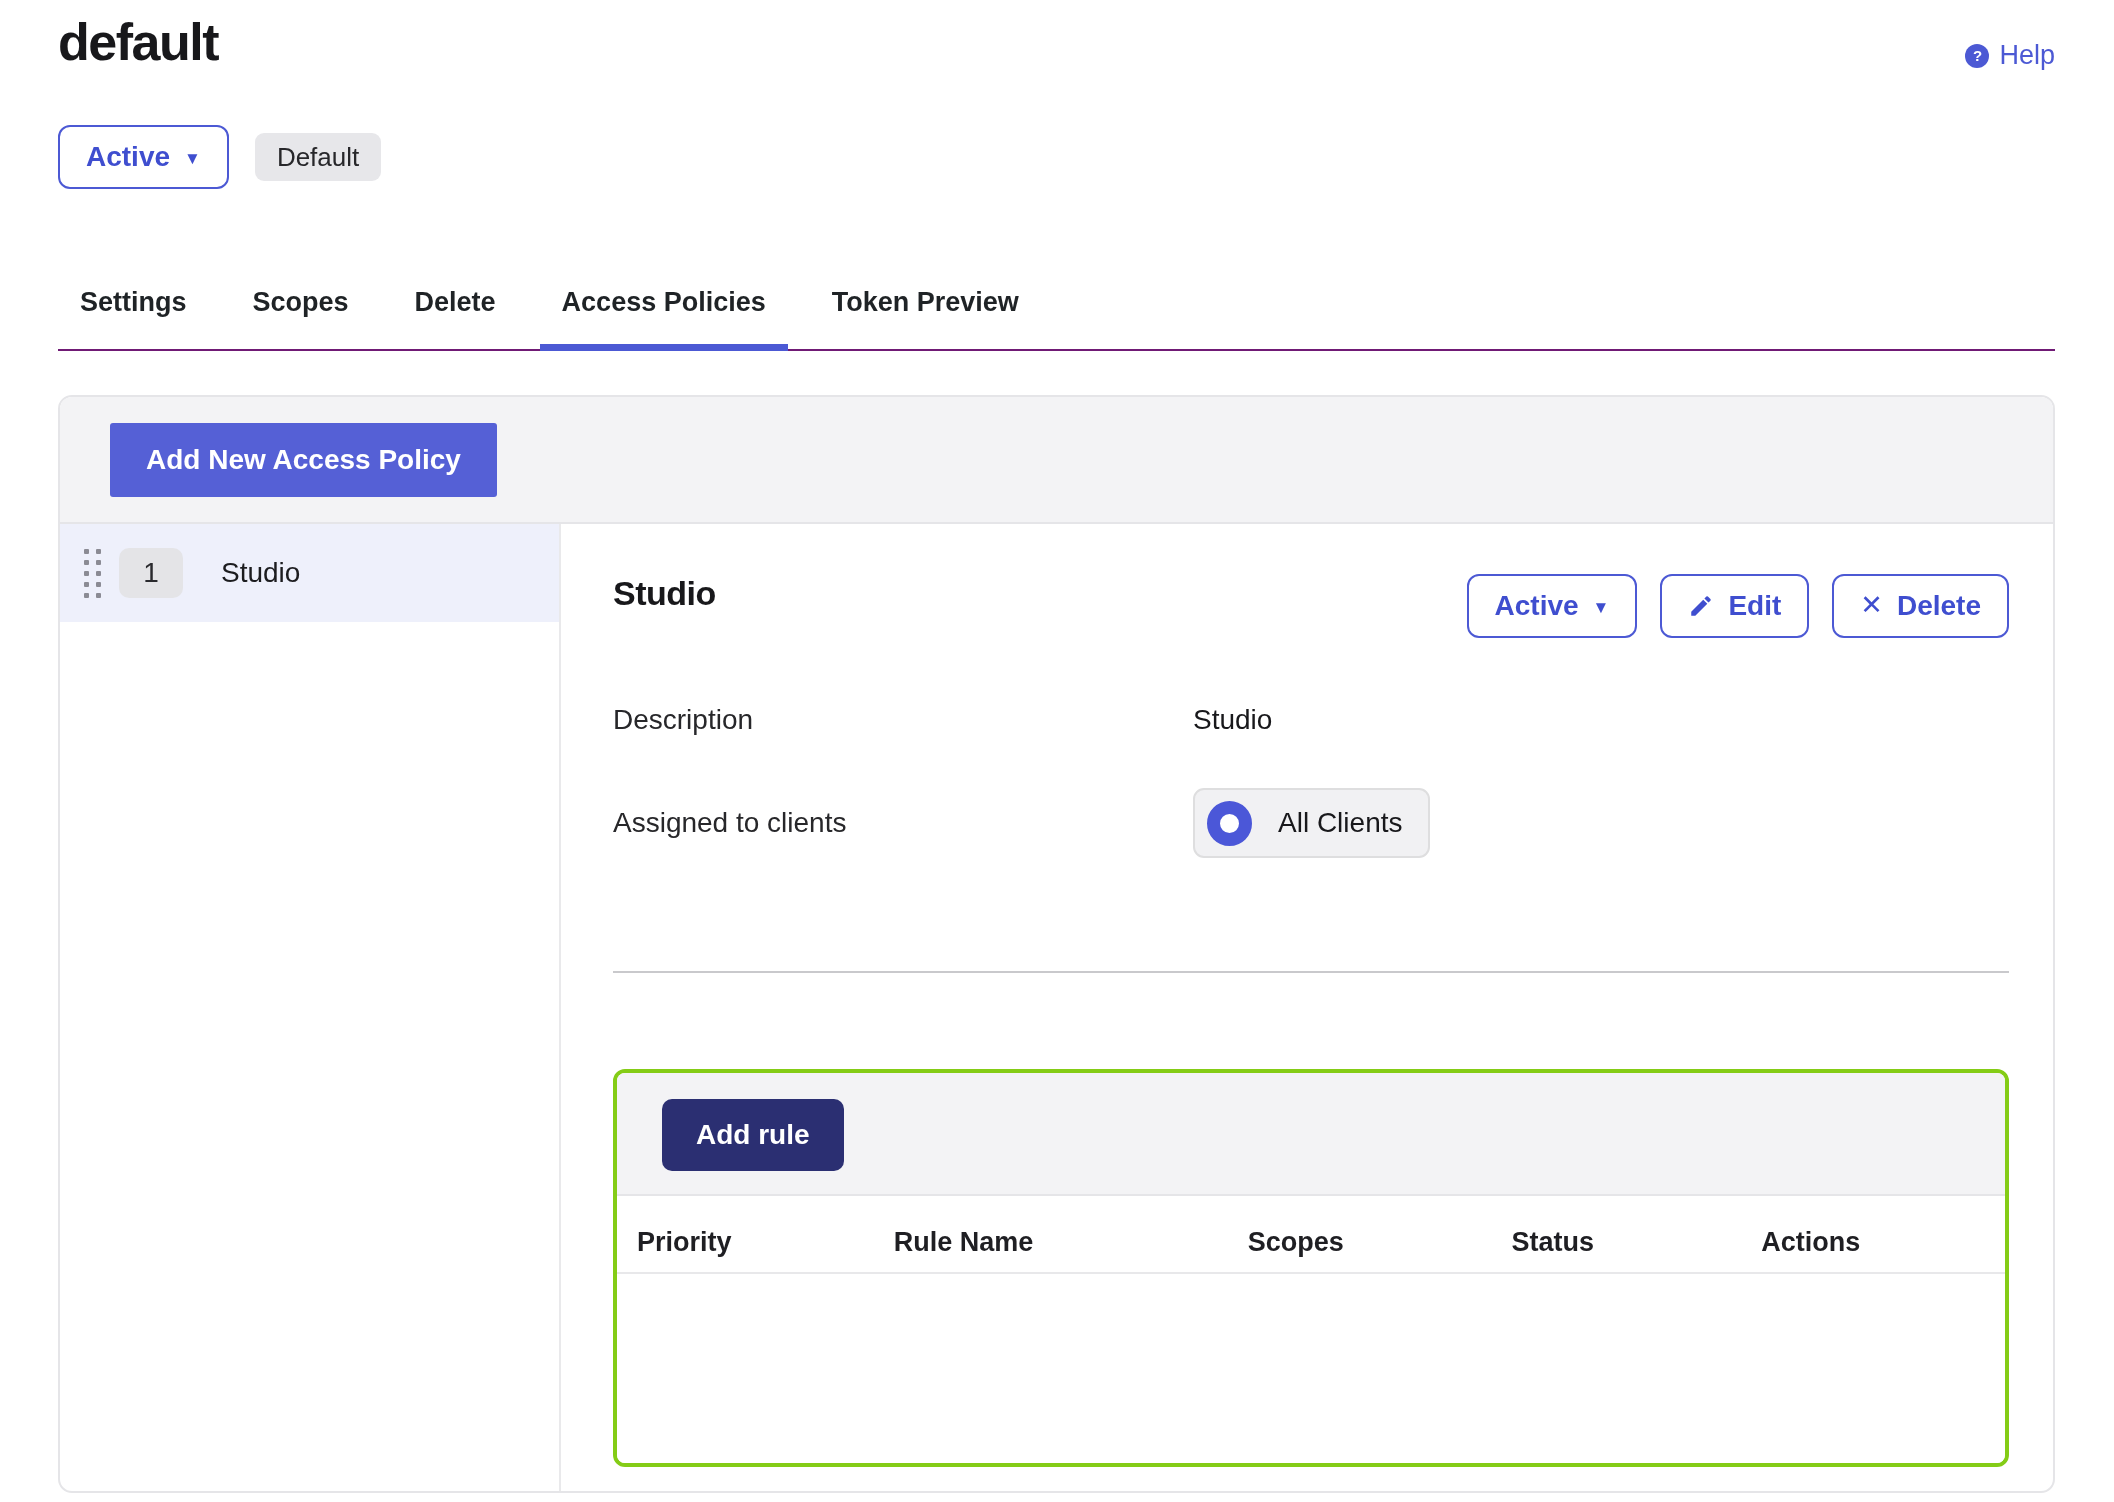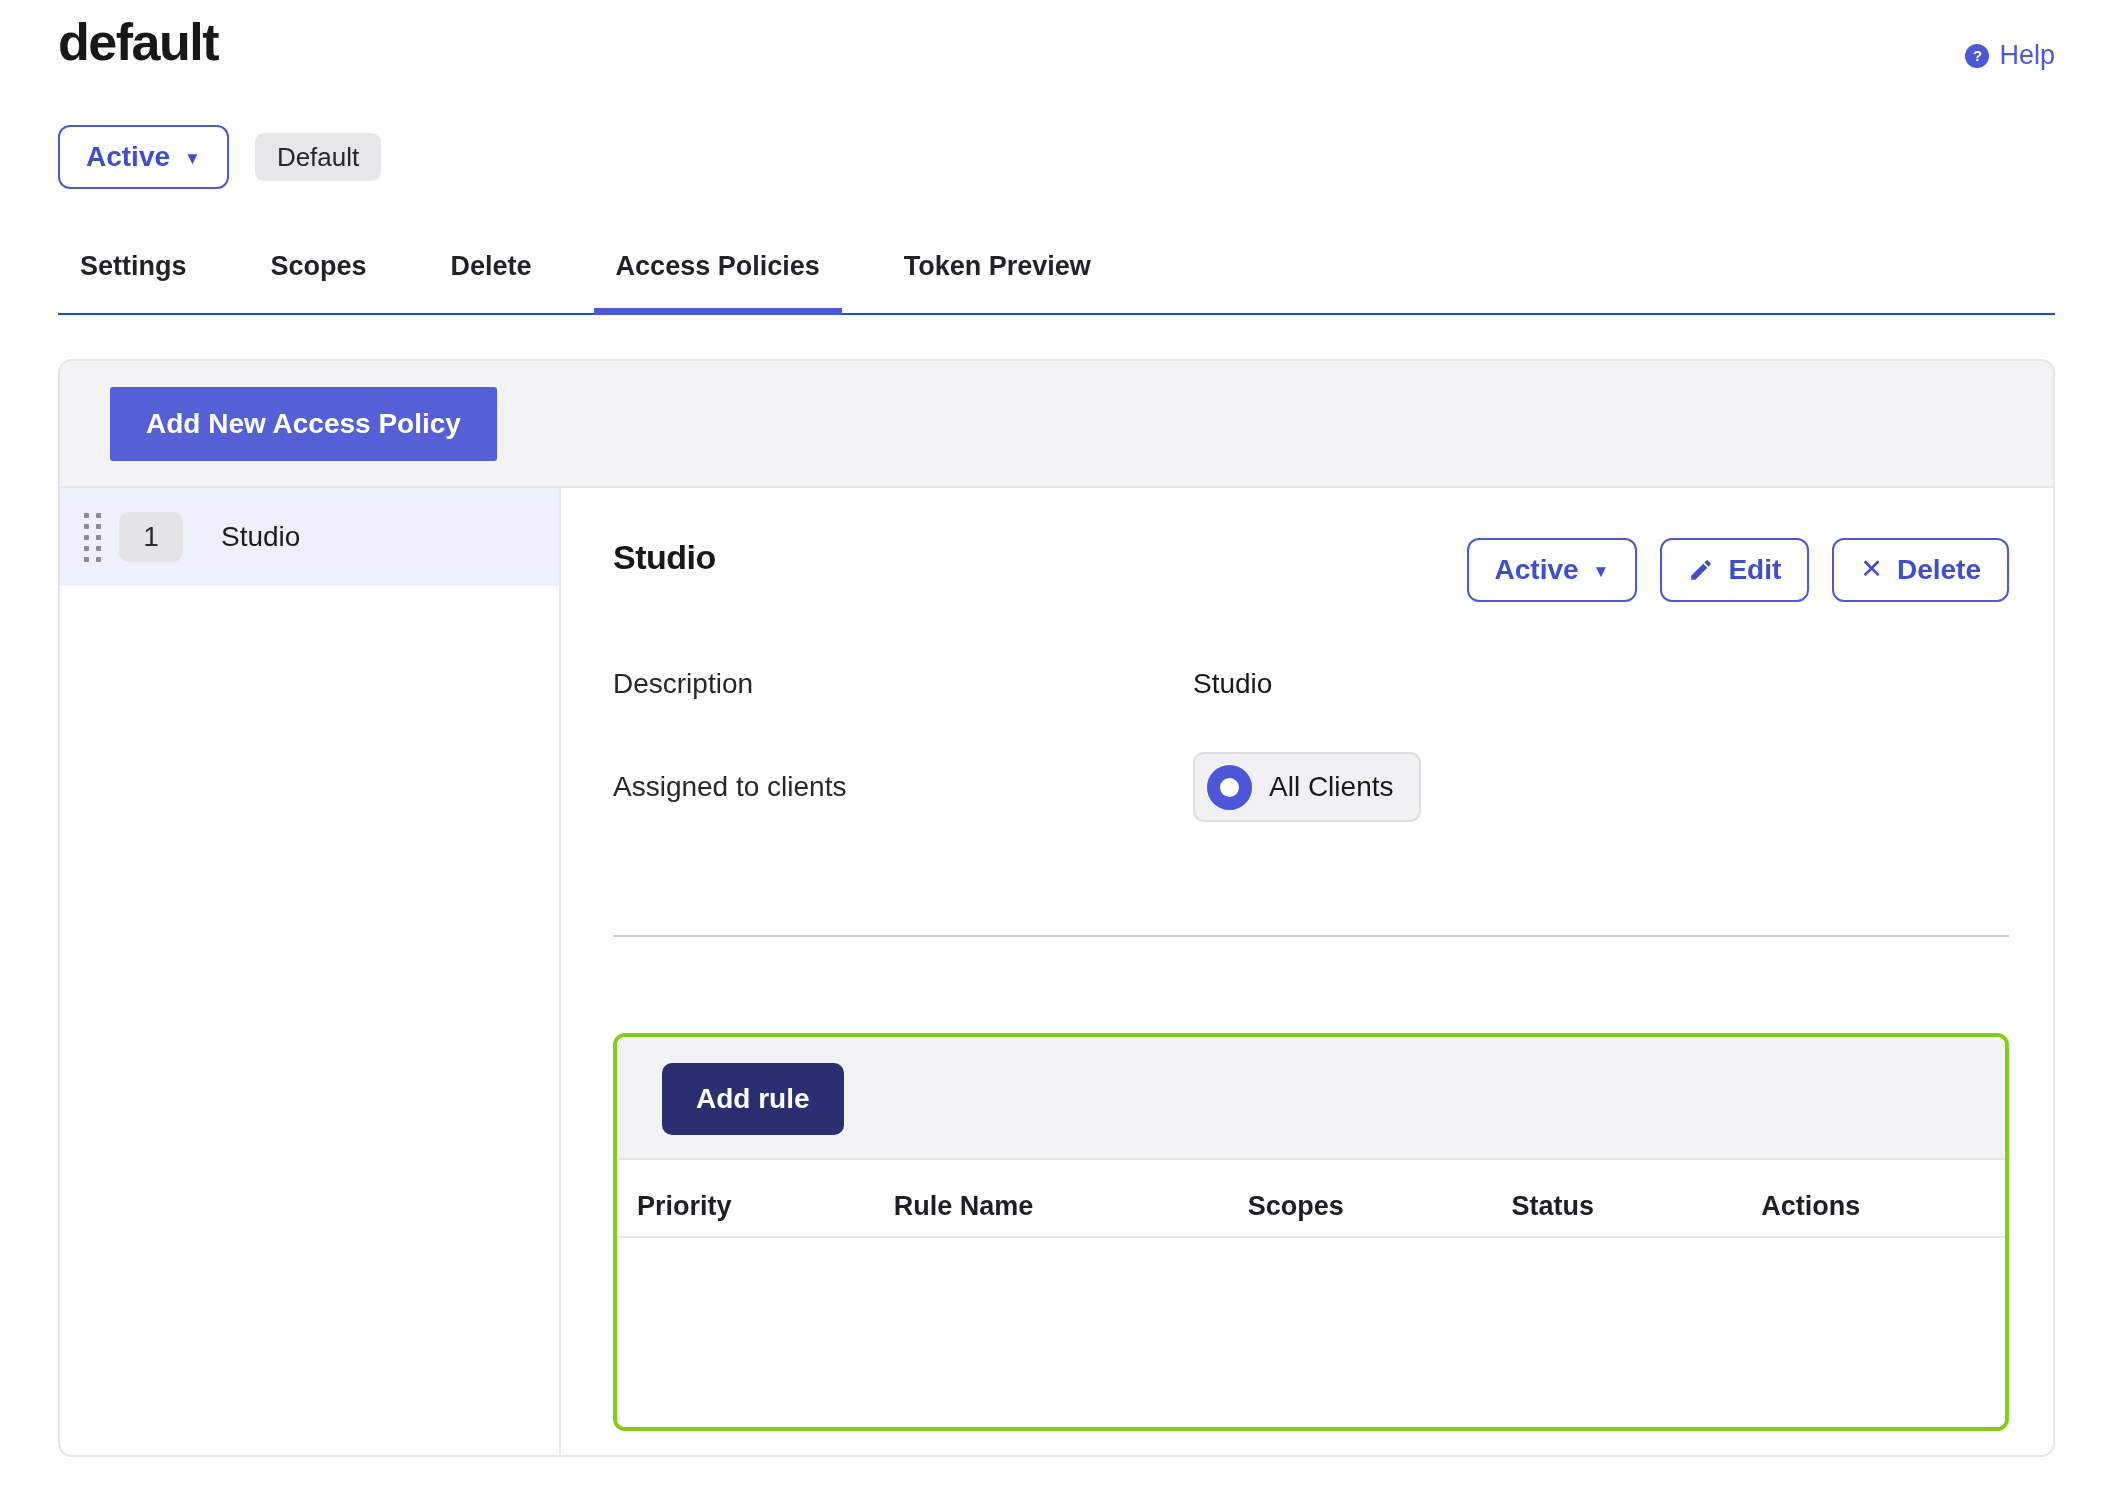--- a/index.html
+++ b/index.html
@@ -42,22 +42,22 @@
     font-family: "Liberation Sans", sans-serif;
   }
   .caret { font-size: 17px; line-height: 1; transform: translateY(1px); }
   .type-badge {
     background: #e7e7ea; border-radius: 9px; color: #27272a;
     font-size: 26px; padding: 10px 22px; line-height: 1.1;
   }
 
   
   .tabs {
-    display: flex; gap: 40px; margin-top: 62px;
-    border-bottom: 2px solid #1d4ed8;
+    display: flex; gap: 22px; margin-top: 98px;
+    border-bottom: 2px solid #701a75;
   }
   .tab {
     padding: 0 22px 26px 22px;
     font-size: 27px; font-weight: 700; color: #1f2326;
     cursor: pointer; white-space: nowrap;
     border-bottom: 7px solid transparent; margin-bottom: -2px;
   }
   .tab.active { border-bottom-color: #4c59d4; }
 
   
@@ -113,21 +113,21 @@
   .detail-actions { display: flex; gap: 23px; }
   .icon-pencil { width: 26px; height: 26px; display: inline-block; }
   .icon-x { font-size: 27px; font-weight: 400; line-height: 1; transform: translateY(-1px); }
 
   .fields { margin-top: 66px; }
   .field-row { display: grid; grid-template-columns: 580px 1fr; align-items: center; }
   .field-row + .field-row { margin-top: 52px; }
   .field-label { font-size: 28px; color: #27272a; }
   .field-value { font-size: 28px; color: #18181b; }
   .client-chip {
-    display: inline-flex; align-items: center; gap: 17px;
+    display: inline-flex; align-items: center; gap: 26px;
     height: 70px; padding: 0 26px 0 12px;
     background: #f1f1f3; border: 2px solid #dededf; border-radius: 11px;
   }
   .radio-donut {
     width: 45px; height: 45px; border-radius: 50%;
     border: 13px solid #4b57d8; background: #ffffff;
   }
   .chip-label { font-size: 28px; color: #18181b; }
 
   .detail-divider { border: none; border-top: 2px solid #c9c9cc; margin: 113px 0 0 0; }

